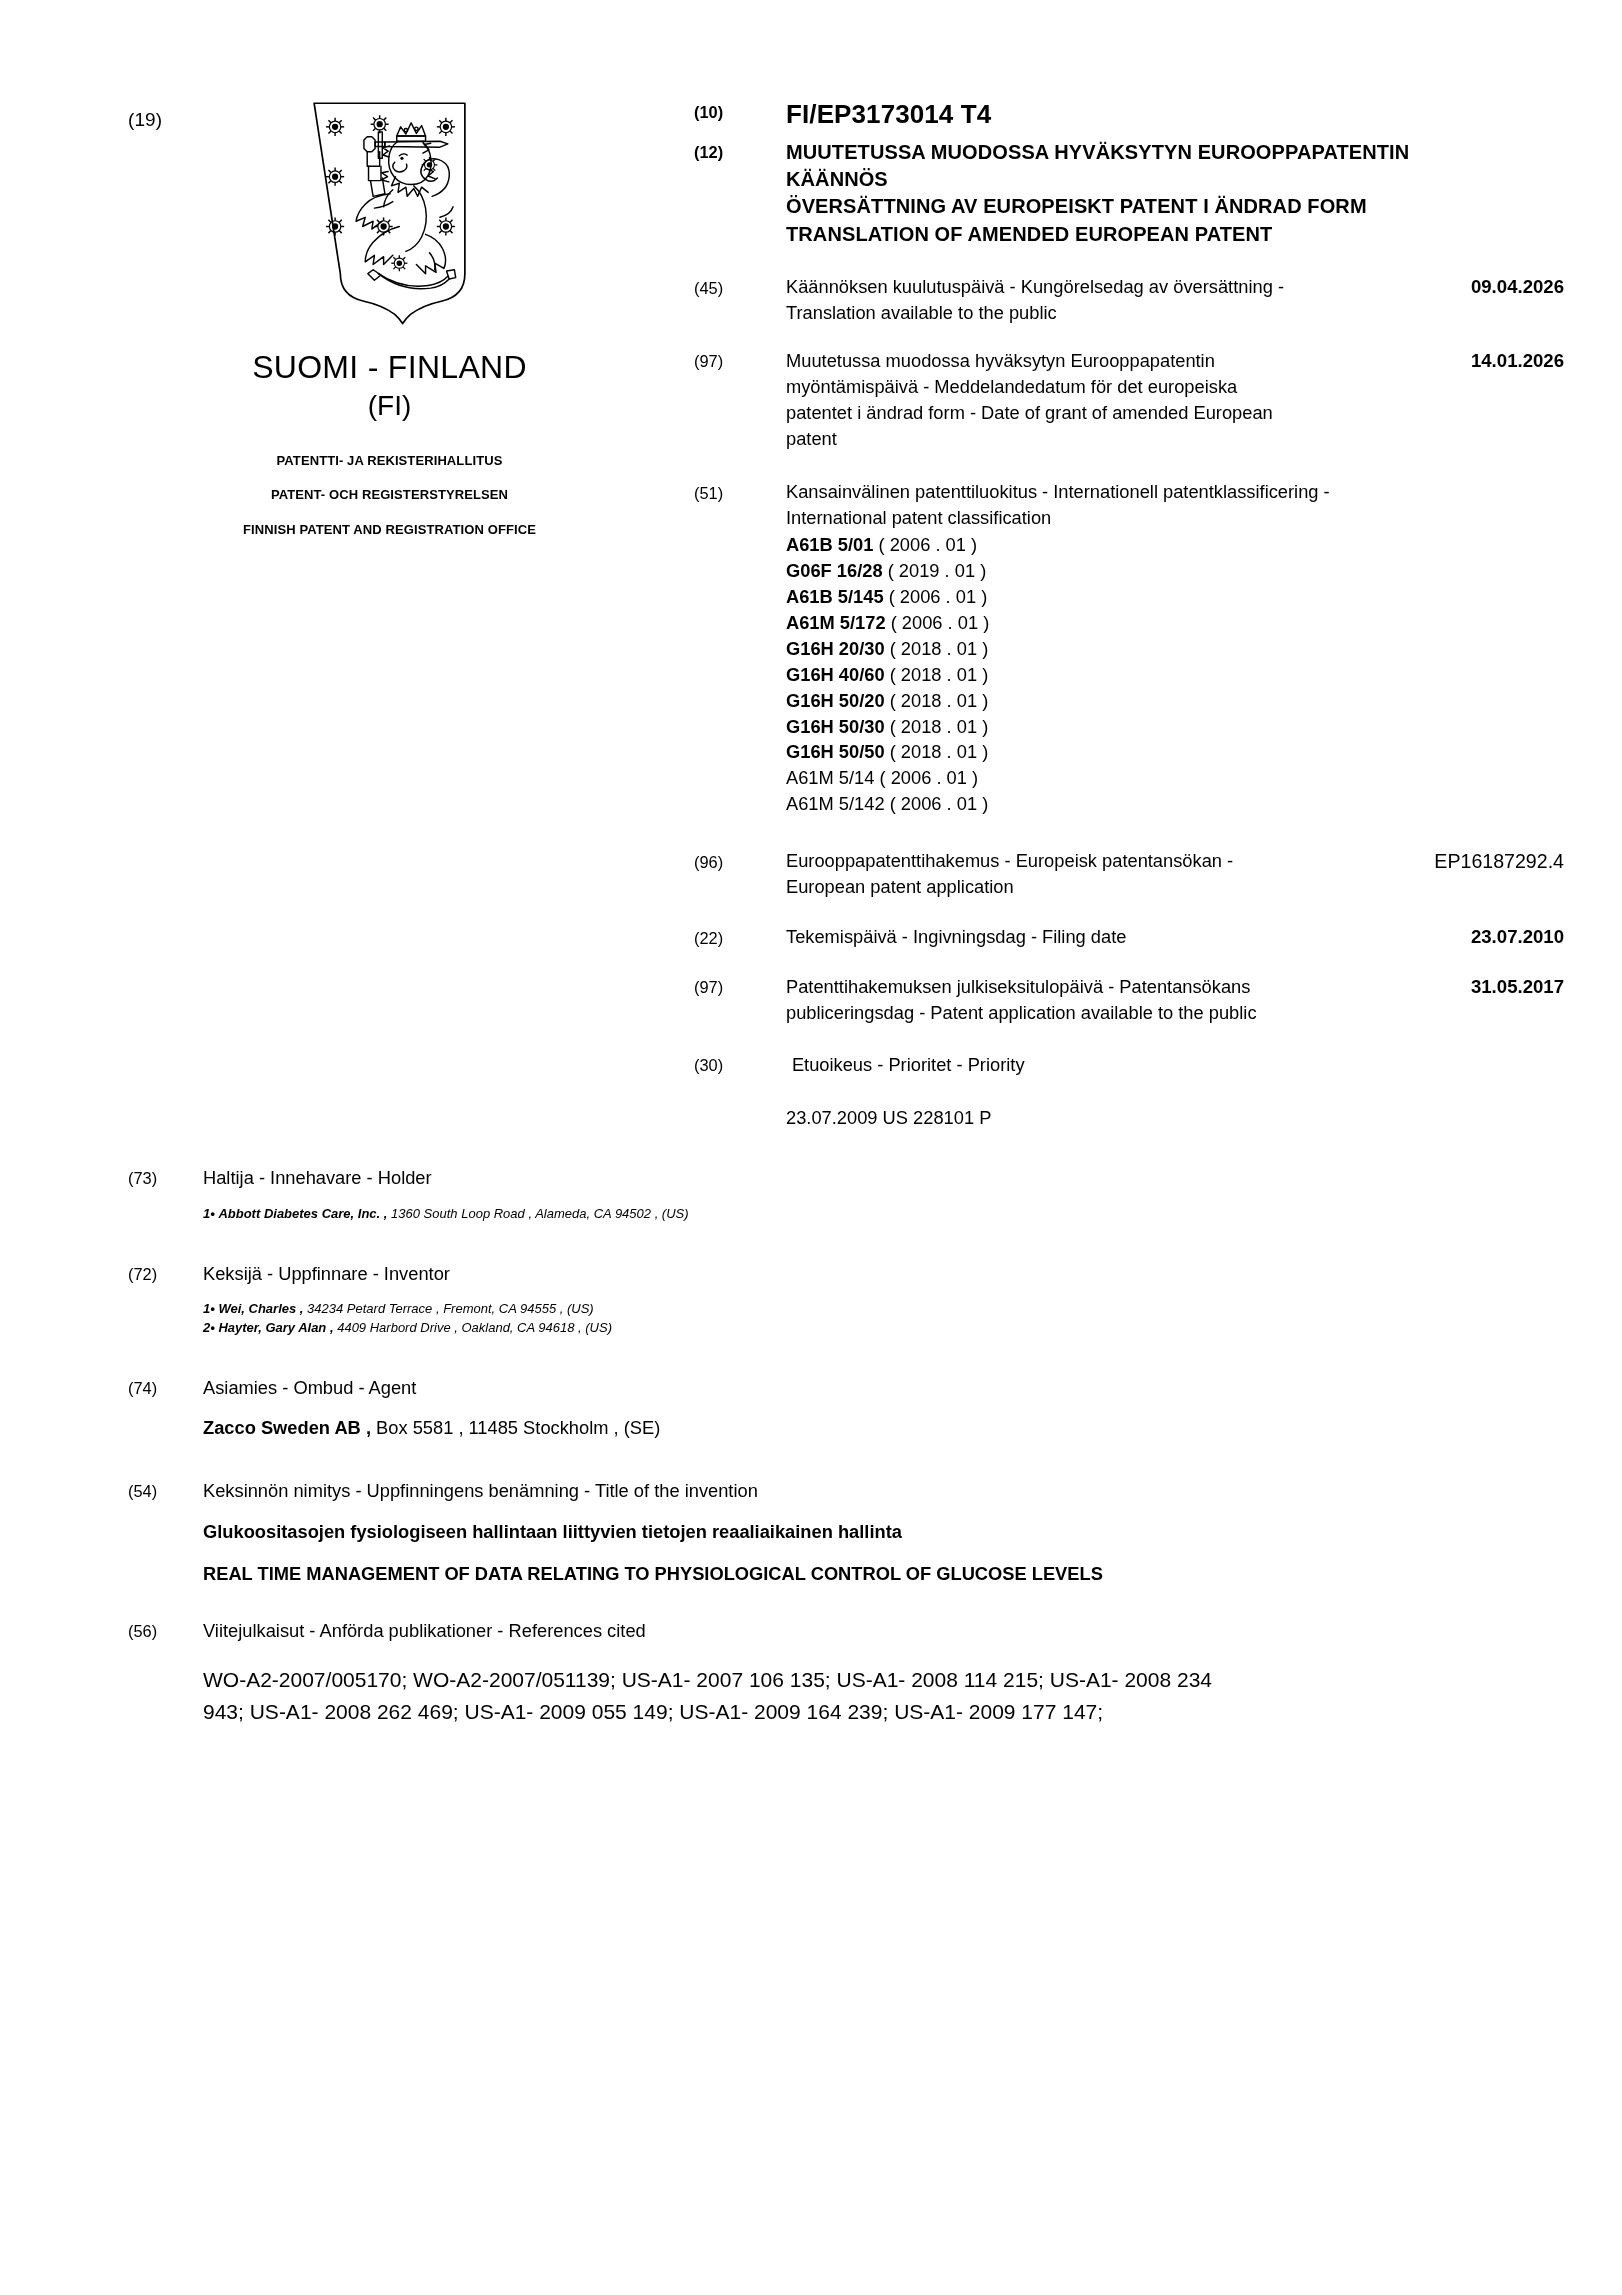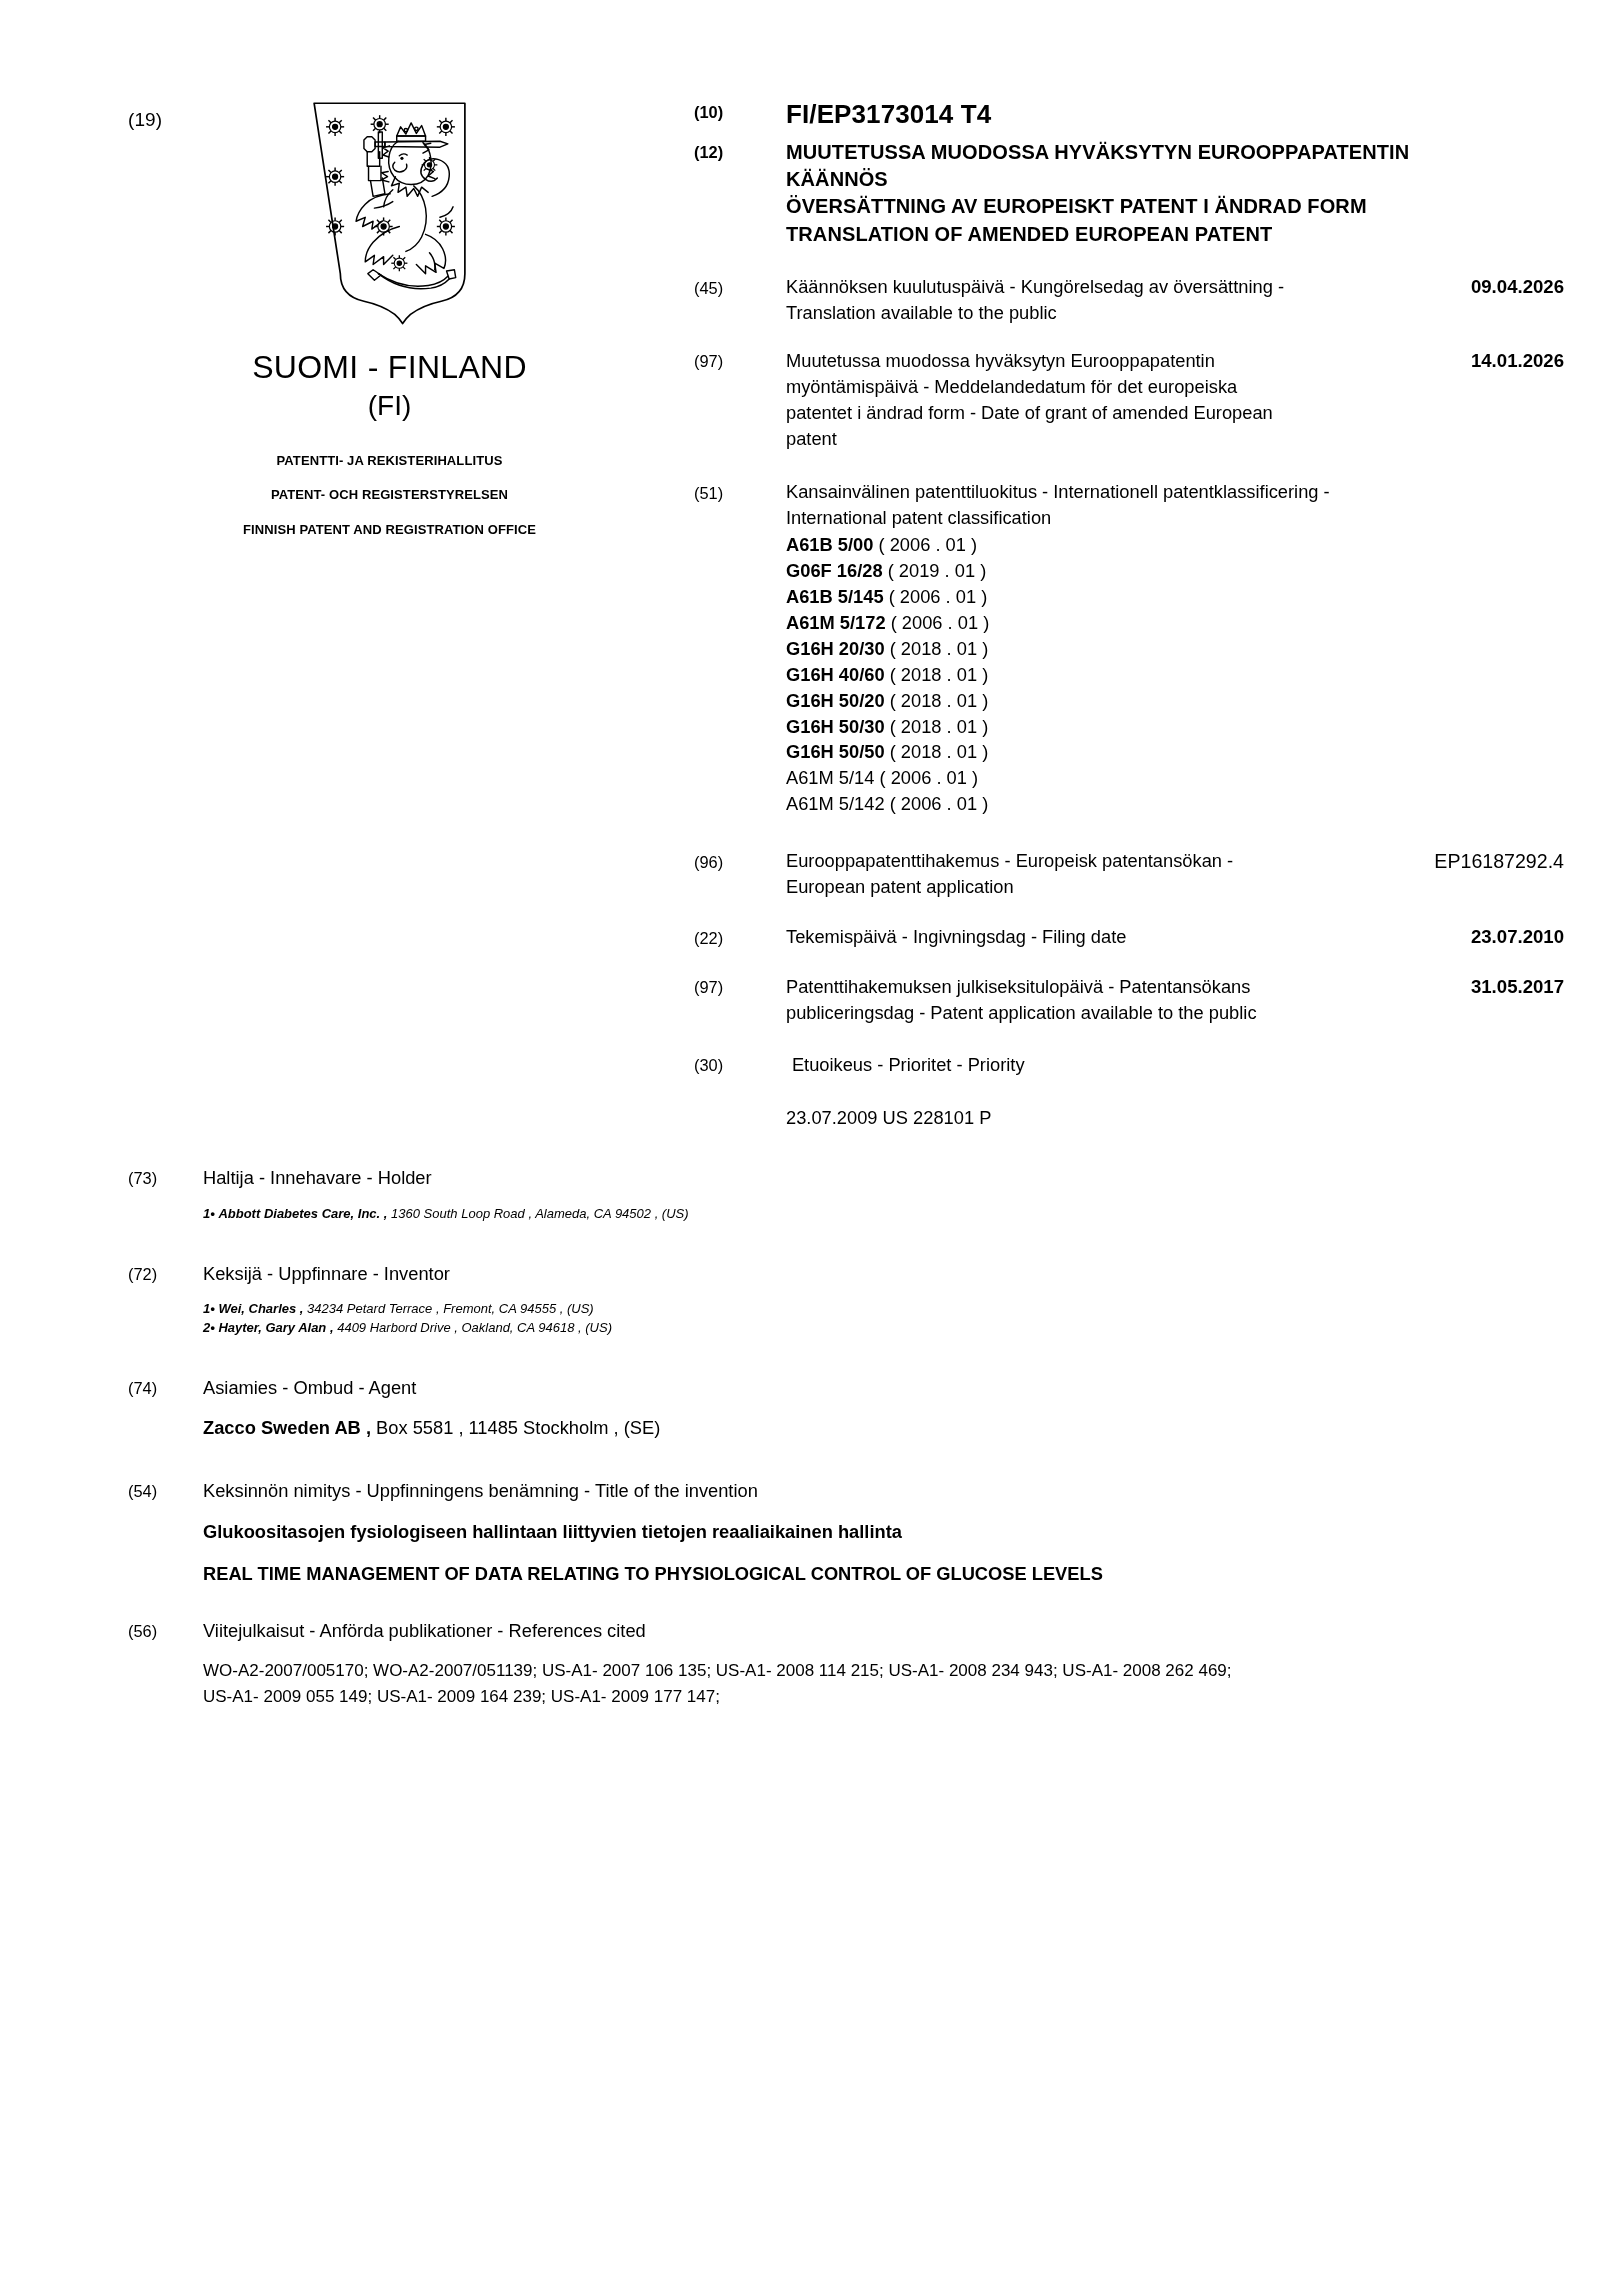--- a/index.html
+++ b/index.html
@@ -202,23 +202,23 @@
   .title-list { margin-top: 15px; }
   .title-line {
     font-size: 18.3px;
     font-weight: bold;
     line-height: 1.42;
     margin-bottom: 16.4px;
   }
   .title-line:last-child { margin-bottom: 0; }
 
   .refs-text {
-    font-size: 17px;
+    font-size: 21px;
     line-height: 1.52;
-    margin-top: 14px;
+    margin-top: 20px;
     max-width: 1361px;
   }
 
   .gap-73 { margin-top: 0; }
   .gap-72 { margin-top: 37px; }
   .gap-74 { margin-top: 37px; }
   .gap-54 { margin-top: 36px; }
   .gap-56 { margin-top: 31px; }
 </style>
 </head>
@@ -465,21 +465,21 @@
         </div>
         <div class="bib-value">14.01.2026</div>
       </div>
 
       <div class="bib-row row-gap-51">
         <div class="bib-code">(51)</div>
         <div class="bib-body">
           <div>Kansainvälinen patenttiluokitus - Internationell patentklassificering -</div>
           <div>International patent classification</div>
           <div class="ipc-list">
-            <div class="ipc-item"><span class="ipc-code">A61B 5/00</span> <span class="ipc-ed">( 2006 . 01 )</span></div>
+            <div class="ipc-item"><span class="ipc-code">A61B 5/01</span> <span class="ipc-ed">( 2006 . 01 )</span></div>
             <div class="ipc-item"><span class="ipc-code">G06F 16/28</span> <span class="ipc-ed">( 2019 . 01 )</span></div>
             <div class="ipc-item"><span class="ipc-code">A61B 5/145</span> <span class="ipc-ed">( 2006 . 01 )</span></div>
             <div class="ipc-item"><span class="ipc-code">A61M 5/172</span> <span class="ipc-ed">( 2006 . 01 )</span></div>
             <div class="ipc-item"><span class="ipc-code">G16H 20/30</span> <span class="ipc-ed">( 2018 . 01 )</span></div>
             <div class="ipc-item"><span class="ipc-code">G16H 40/60</span> <span class="ipc-ed">( 2018 . 01 )</span></div>
             <div class="ipc-item"><span class="ipc-code">G16H 50/20</span> <span class="ipc-ed">( 2018 . 01 )</span></div>
             <div class="ipc-item"><span class="ipc-code">G16H 50/30</span> <span class="ipc-ed">( 2018 . 01 )</span></div>
             <div class="ipc-item"><span class="ipc-code">G16H 50/50</span> <span class="ipc-ed">( 2018 . 01 )</span></div>
             <div class="ipc-item"><span class="ipc-code light">A61M 5/14</span> <span class="ipc-ed">( 2006 . 01 )</span></div>
             <div class="ipc-item"><span class="ipc-code light">A61M 5/142</span> <span class="ipc-ed">( 2006 . 01 )</span></div>

